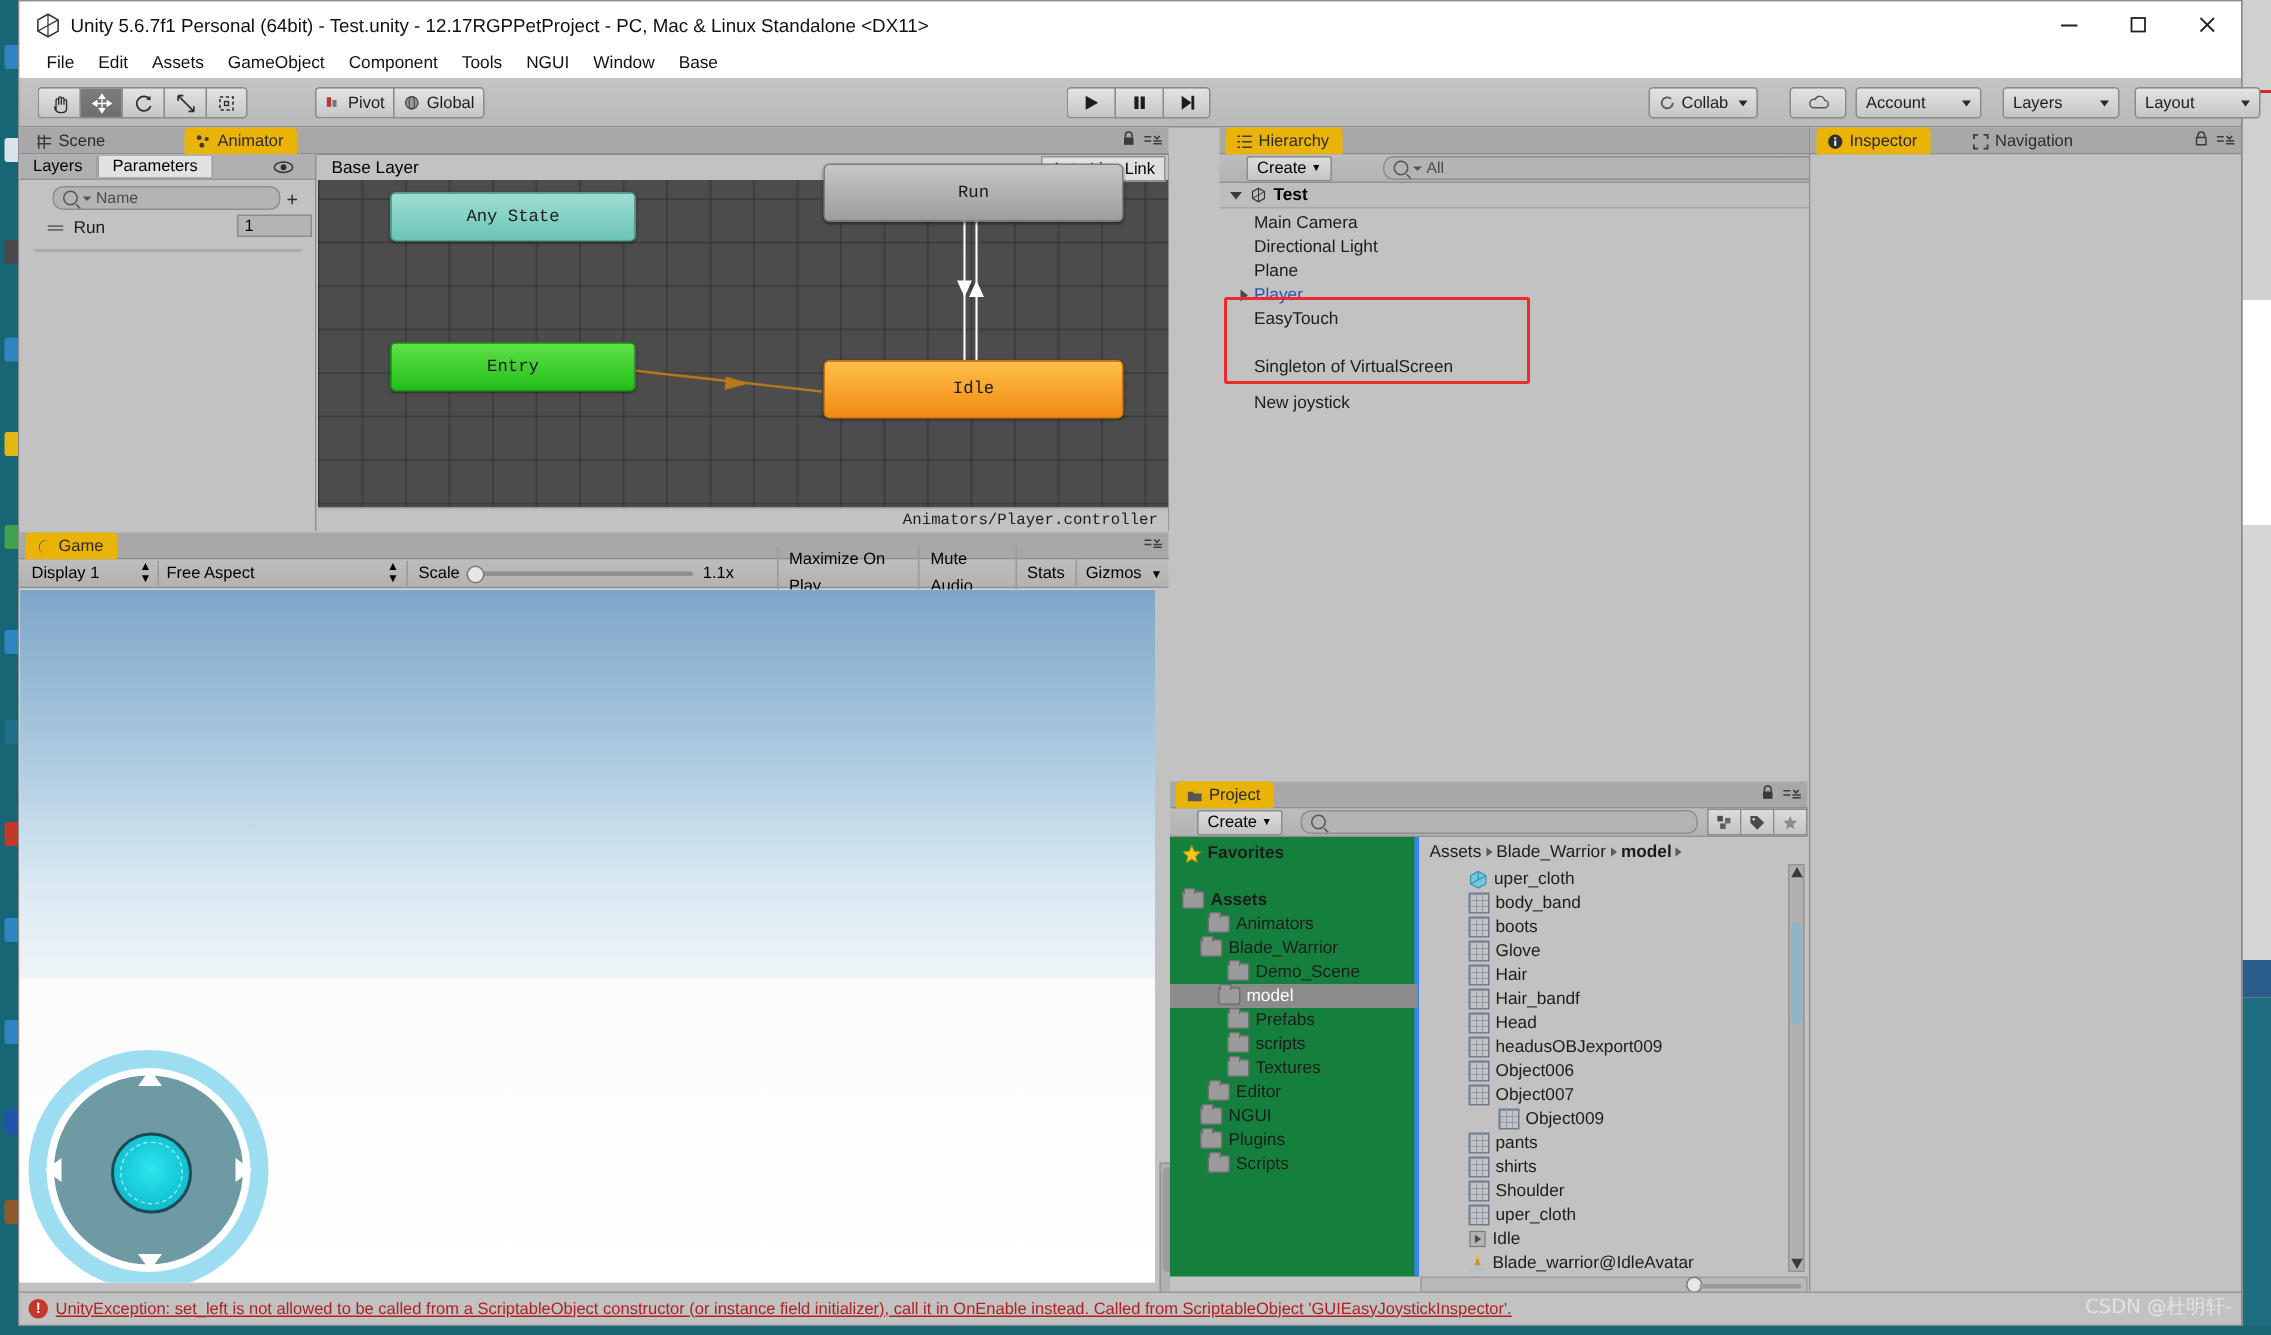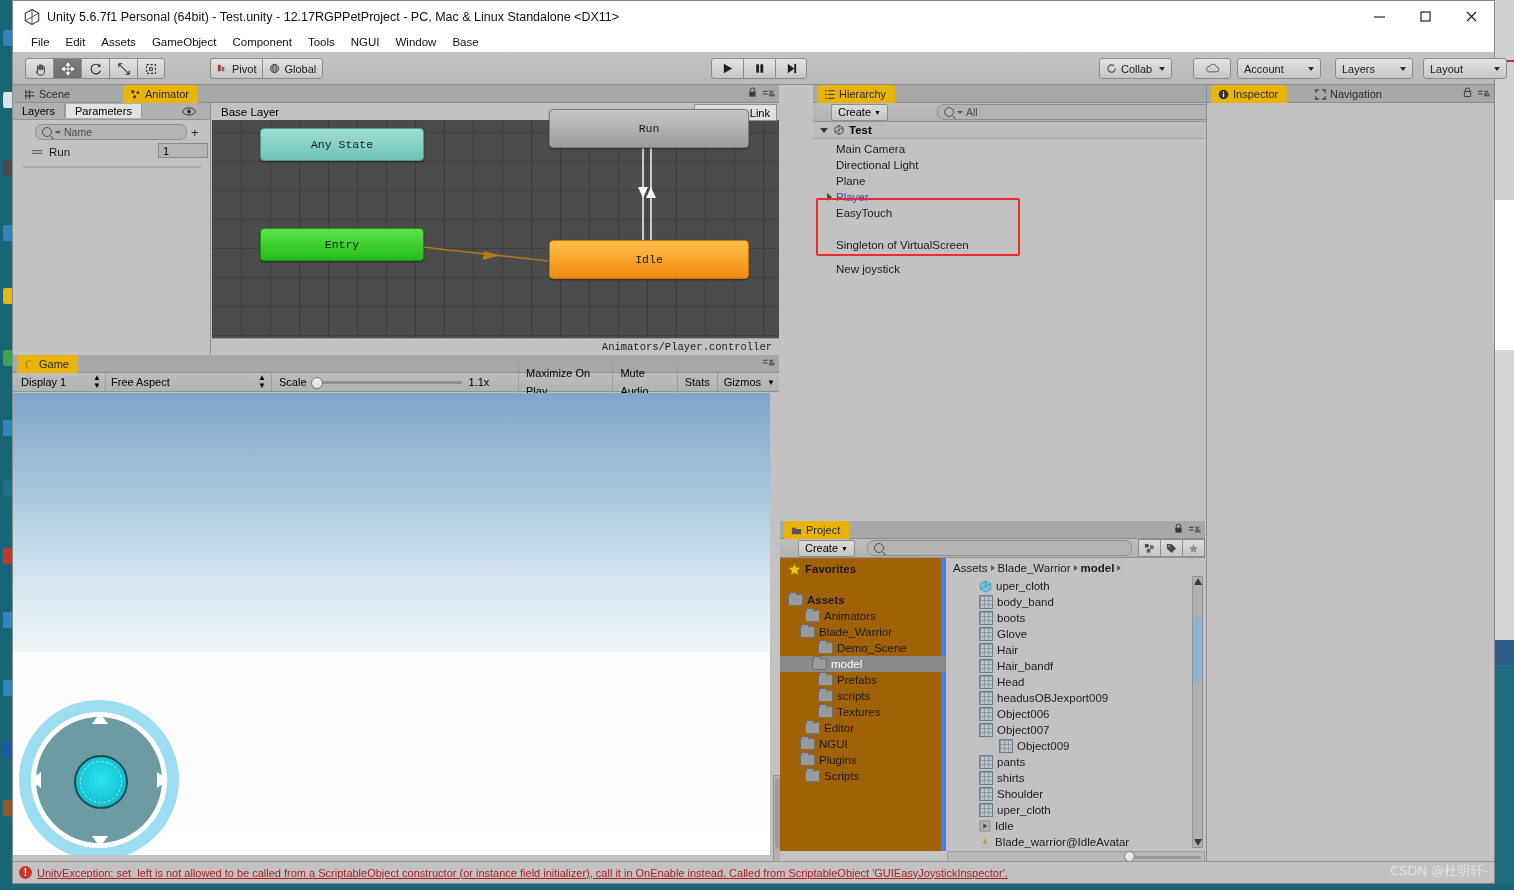--- a/index.html
+++ b/index.html
@@ -455,21 +455,21 @@
               <path d="M7.5 6h6M7.5 8h6" stroke="#3a3a3a" stroke-width="1.1"></path>
             </svg>
         </div>
       </div>
 
       <div class="subbar" style="top:18px;width:425px;">
         <div class="sb-btn">
           <span>Create</span>
           <span style="font-size:7px;">▼</span>
         </div>
-        <div class="srch" style="width:290px;margin-left:49px;">
+        <div class="srch" style="width:290px;margin-left:34px;">
           <span class="mg"></span>
           <span style="width:0;height:0;border-left:3px solid transparent;border-right:3px solid transparent;border-top:3.5px solid #555;"></span>
           <span>All</span>
         </div>
       </div>
 
       <div style="position:absolute;left:0;top:37px;width:424px;height:17px;background:#bdbdbd;border-bottom:1px solid #a5a5a5;box-sizing:border-box;display:flex;align-items:center;">
         <span style="width:0;height:0;border-left:4.5px solid transparent;border-right:4.5px solid transparent;border-top:5.5px solid #3a3a3a;margin:0 5px 0 7px;"></span>
         <svg width="12" height="12" viewBox="0 0 24 24">
           <path d="M12 3 L20 7.5 L20 16.5 L12 21 L4 16.5 L4 7.5 Z" fill="none" stroke="#333" stroke-width="1.6"></path>
@@ -592,21 +592,21 @@
               </svg>
           </div>
           <div style="width:21px;height:16px;border:1px solid #8d8d8d;border-left:0;background:linear-gradient(180deg,#dcdcdc,#c4c4c4);display:flex;align-items:center;justify-content:center;">
             <svg width="11" height="11" viewBox="0 0 12 12">
                 <path d="M6 1 L7.4 4.4 L11 4.8 L8.3 7.2 L9.1 10.8 L6 8.9 L2.9 10.8 L3.7 7.2 L1 4.8 L4.6 4.4 Z" fill="#8c8c8c"></path>
               </svg>
           </div>
         </div>
       </div>
 
-      <div style="position:absolute;left:0;top:37px;width:166px;height:293px;background:#a16207;border-right:5px solid #3b82f6;box-sizing:border-box;">
+      <div style="position:absolute;left:0;top:37px;width:166px;height:293px;background:#15803d;border-right:3px solid #3b82f6;box-sizing:border-box;">
         <div class="prow" style="left:4px;top:3px;">
           <span class="tw"></span>
           <svg width="13" height="13" viewBox="0 0 12 12">
               <path d="M6 0.6 L7.5 4.2 L11.4 4.6 L8.4 7.2 L9.3 11 L6 9 L2.7 11 L3.6 7.2 L0.6 4.6 L4.5 4.2 Z" fill="#f5c518" stroke="#b38f08" stroke-width=".6"></path>
             </svg>
           <span style="font-weight:bold;">Favorites</span>
         </div>
 
         <div class="prow" style="left:4px;top:34px;">
           <span class="twd"></span>

